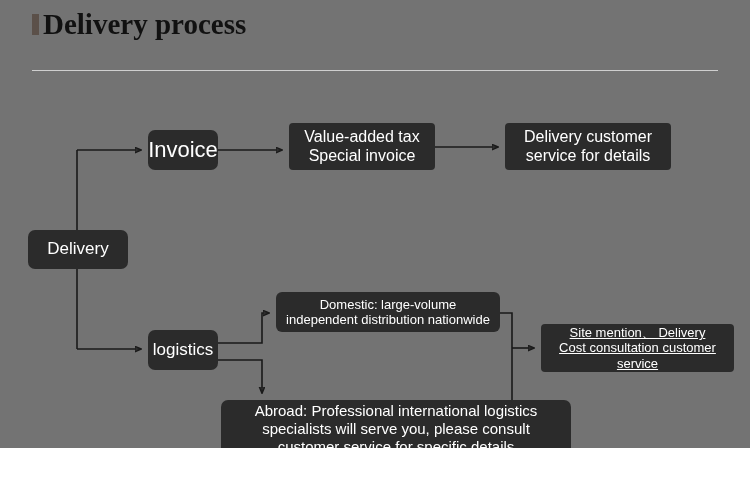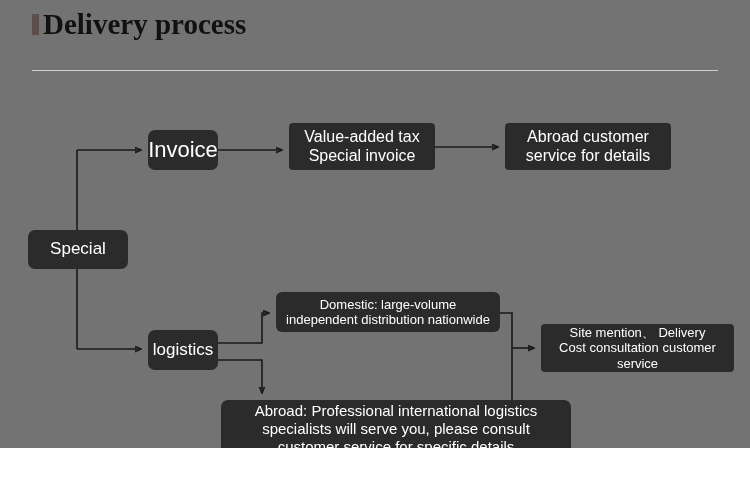--- a/index.html
+++ b/index.html
@@ -85,21 +85,21 @@
   #node-logistics {
     left: 148px; top: 330px; width: 70px; height: 40px;
     font-size: 17px;
   }
   #node-domestic {
     left: 276px; top: 292px; width: 224px; height: 40px;
     font-size: 13px; border-radius: 6px;
   }
   #node-site {
     left: 541px; top: 324px; width: 193px; height: 48px;
-    font-size: 13px; border-radius: 4px;
+    font-size: 13px; border-radius: 4px; text-decoration: underline;
   }
   #node-abroad {
     left: 207px; top: 400px; width: 350px; height: 58px;
     font-size: 15px; border-radius: 7px; margin-left: 14px;
   }
 
   
   #connectors {
     position: absolute;
     left: 0; top: 0;
@@ -145,25 +145,25 @@
 
     <path d="M218,360 L262,360 L262,393" marker-end="url(#arw)"></path>
 
     <path d="M500,313 L512,313 L512,348"></path>
 
     <path d="M512,400 L512,348"></path>
 
     <path d="M512,348 L534,348" marker-end="url(#arw)"></path>
   </svg>
 
-  <div class="node" id="node-shipment">Special</div>
+  <div class="node" id="node-shipment">Delivery</div>
   <div class="node" id="node-invoice">Invoice</div>
   <div class="node" id="node-vat">Value-added tax
 Special invoice</div>
-  <div class="node" id="node-consult">Abroad customer
+  <div class="node" id="node-consult">Delivery customer
 service for details</div>
   <div class="node" id="node-domestic">Domestic: large-volume
 independent distribution nationwide</div>
   <div class="node" id="node-logistics">logistics</div>
   <div class="node" id="node-site">Site mention、 Delivery
 Cost consultation customer service</div>
   <div class="node" id="node-abroad">Abroad: Professional international logistics
 specialists will serve you, please consult
 customer service for specific details</div>
 

